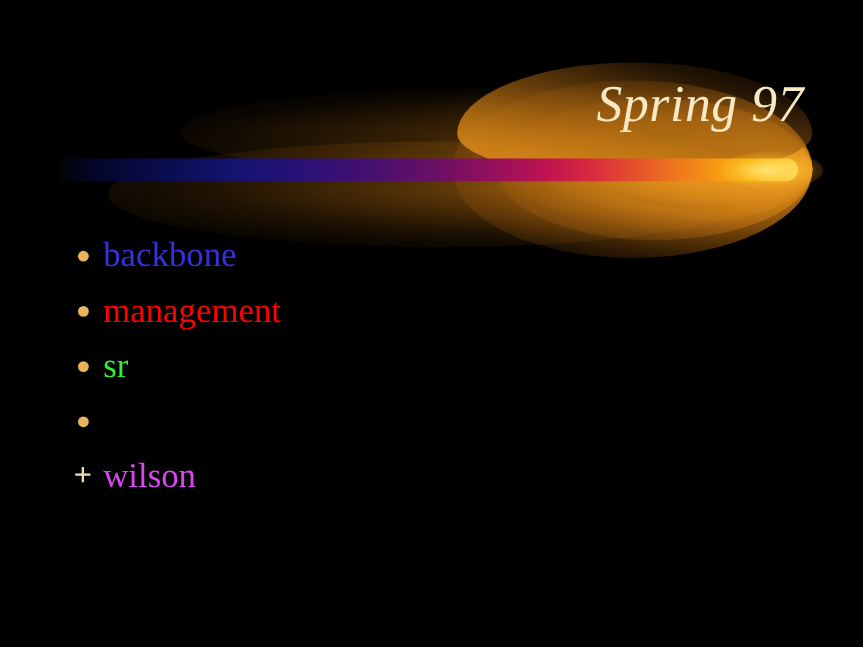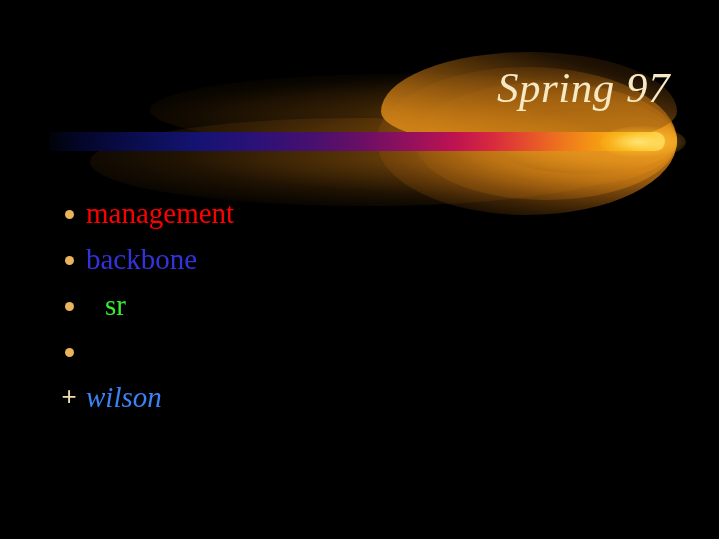--- a/index.html
+++ b/index.html
@@ -236,45 +236,45 @@
   </div>
 
   <div id="slide-title" style="color: rgb(247, 233, 196);">Spring 97</div>
 
   <ul id="bullet-list">
 
     <li class="bullet-row">
       <span class="bullet-marker">
         <span class="marker-dot" style="background: rgb(234, 180, 92);"></span>
       </span>
+      <span class="bullet-text" style="color: rgb(51, 51, 221);">backbone</span>
+    </li>
+
+    <li class="bullet-row">
+      <span class="bullet-marker">
+        <span class="marker-dot" style="background: rgb(234, 180, 92);"></span>
+      </span>
       <span class="bullet-text" style="color: rgb(255, 0, 0);">management</span>
     </li>
 
     <li class="bullet-row">
       <span class="bullet-marker">
         <span class="marker-dot" style="background: rgb(234, 180, 92);"></span>
       </span>
-      <span class="bullet-text" style="color: rgb(51, 51, 221);">backbone</span>
-    </li>
-
-    <li class="bullet-row">
-      <span class="bullet-marker">
-        <span class="marker-dot" style="background: rgb(234, 180, 92);"></span>
-      </span>
-      <span class="bullet-text" style="color: rgb(51, 238, 51); margin-left: 19px;">sr</span>
+      <span class="bullet-text" style="color: rgb(51, 238, 51);">sr</span>
     </li>
 
     <li class="bullet-row">
       <span class="bullet-marker">
         <span class="marker-dot" style="background: rgb(234, 180, 92);"></span>
       </span>
     </li>
 
 
     <li class="bullet-row">
       <span class="bullet-marker">
         <span class="marker-plus" style="color: rgb(240, 220, 174);">+</span>
       </span>
-      <span class="bullet-text" style="color: #3b82f6; font-style: italic;">wilson</span>
+      <span class="bullet-text" style="color: #d946ef;">wilson</span>
     </li>
 
   </ul>
 </div>
 
 </body></html>

